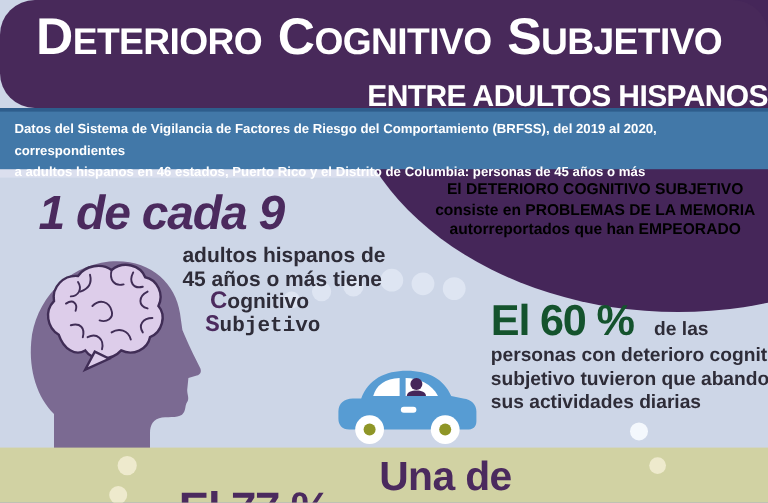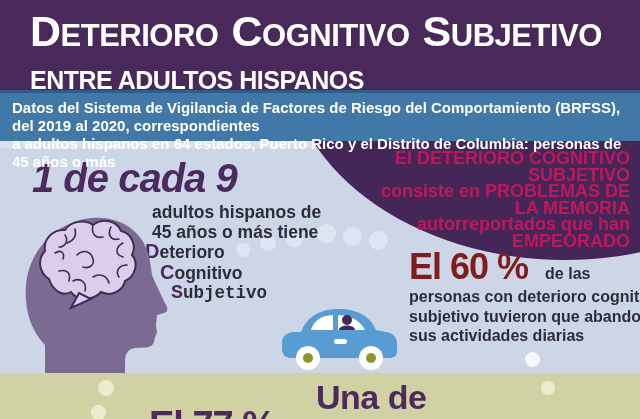--- a/index.html
+++ b/index.html
@@ -5,50 +5,50 @@
   html,body{margin:0;padding:0;background:#888;}
   #stage{
     position:relative;width:640px;height:419px;overflow:hidden;
     font-family:"Liberation Sans", sans-serif;
     background:#cdd6e7;
   }
   #stage *{box-sizing:border-box;}
   .abs{position:absolute;}
 
   
-  .header{left:0;top:0;width:640px;height:90px;background:#48295a;z-index:6;padding:6px 0 0 30px;}
+  .header{left:0;top:0;width:640px;height:90px;background:#48295a;z-index:6;padding:6px 0 0 30px;border-radius:29px;}
   .title-line{white-space:nowrap;color:#ffffff;font-weight:bold;letter-spacing:-0.5px;line-height:50px;}
   .tword{margin-right:13px;}
   .tbig{font-size:43px;}
   .tsmall{font-size:31px;}
-  .header-sub{color:#ffffff;font-weight:bold;font-size:25px;letter-spacing:-0.5px;line-height:27px;margin-top:1px;}
+  .header-sub{color:#ffffff;font-weight:bold;font-size:25px;letter-spacing:-0.5px;line-height:27px;margin-top:1px;text-align:right;}
 
   
   .source-band{left:0;top:90px;width:640px;height:51px;background:#4278a8;border-top:3px solid #2e5d8c;z-index:6;padding:6px 10px 0 12px;}
-  .source-line{color:#ffffff;font-weight:bold;font-size:15px;line-height:18px;}
+  .source-line{color:#ffffff;font-weight:bold;font-size:11px;line-height:18px;}
 
   
   .main-bg{left:0;top:141px;width:640px;height:232px;background:#cdd6e7;z-index:0;}
   .top-strip{left:0;top:141px;width:640px;height:7px;background:#dbdfee;z-index:1;}
   .callout-ellipse{left:285px;top:-160px;width:560px;height:420px;border-radius:50%;background:#452659;z-index:2;}
-  .callout-text{left:362px;top:150px;width:268px;z-index:3;text-align:right;color:#be185d;font-weight:bold;font-size:18px;line-height:16.5px;}
+  .callout-text{left:362px;top:150px;width:268px;z-index:3;text-align:center;color:#000000;font-weight:bold;font-size:13px;line-height:16.5px;}
 
   .big-stat{color:#4b2a5e;font-weight:bold;letter-spacing:-1px;z-index:3;white-space:nowrap;}
   .stat-1de9{left:32px;top:156px;font-size:40px;font-style:italic;}
 
   .desc-block{left:152px;top:203px;z-index:3;color:#2e2c38;font-size:17.5px;line-height:19.5px;font-weight:bold;white-space:nowrap;}
   .term-line{white-space:nowrap;}
   .term-initial{color:#4b2a5e;font-weight:bold;font-size:20px;}
 
   .t-dot{border-radius:50%;background:#dee5f2;z-index:2;}
   .w-dot{border-radius:50%;background:#f4f8fd;z-index:2;}
   .c-dot{border-radius:50%;background:#eeeacd;z-index:7;}
 
   .stat60-block{left:409px;top:248px;z-index:3;white-space:nowrap;}
-  .stat60-head{color:#7f1d1d;font-weight:bold;font-size:36px;letter-spacing:-1px;line-height:38px;}
+  .stat60-head{color:#14532d;font-weight:bold;font-size:36px;letter-spacing:-1px;line-height:38px;}
   .stat60-suffix{color:#2e2c38;font-weight:bold;font-size:16px;letter-spacing:0;margin-left:17px;}
   .stat60-body{color:#2e2c38;font-weight:bold;font-size:16px;line-height:19.5px;margin-top:1px;}
 
   .head-svg{left:15px;top:213px;z-index:3;}
   .car-svg{left:281px;top:303px;z-index:3;}
 
   
   .bottom-band{left:0;top:373px;width:640px;height:46px;background:#d1d2a3;z-index:5;}
   .stat-una{left:316px;top:378px;font-size:34px;z-index:6;letter-spacing:-0.5px;}
   .stat-77{left:149px;top:404px;font-size:38px;z-index:6;}
@@ -70,36 +70,35 @@
   <div class="abs t-dot" style="left:369px;top:231px;width:19px;height:19px;"></div>
   <div class="abs w-dot" style="left:525px;top:352px;width:15px;height:15px;"></div>
 
   <div class="abs header">
     <div class="title-line"><span class="tword"><span class="tbig">D</span><span class="tsmall">ETERIORO</span></span><span class="tword"><span class="tbig">C</span><span class="tsmall">OGNITIVO</span></span><span class="tword"><span class="tbig">S</span><span class="tsmall">UBJETIVO</span></span></div>
     <div class="header-sub">ENTRE ADULTOS HISPANOS</div>
   </div>
 
   <div class="abs source-band">
     <div class="source-line">Datos del Sistema de Vigilancia de Factores de Riesgo del Comportamiento (BRFSS), del 2019 al 2020, correspondientes</div>
-    <div class="source-line">a adultos hispanos en 64 estados, Puerto Rico y el Distrito de Columbia: personas de 45 años o más</div>
+    <div class="source-line">a adultos hispanos en 46 estados, Puerto Rico y el Distrito de Columbia: personas de 45 años o más</div>
   </div>
 
   <div class="abs callout-text">
     <div>El DETERIORO COGNITIVO SUBJETIVO</div>
     <div>consiste en PROBLEMAS DE LA MEMORIA</div>
     <div>autorreportados que han EMPEORADO</div>
   </div>
 
   <div class="abs big-stat stat-1de9">1 de cada 9</div>
   <div class="abs desc-block">
     <div>adultos hispanos de</div>
     <div>45 años o más tiene</div>
     <div>
-        <div class="term-line" style="margin-left: -7px;"><span class="term-initial">D</span><span>eterioro</span></div>
-        <div class="term-line" style="margin-left: 8px;"><span class="term-initial">C</span><span>ognitivo</span></div>
+        <div class="term-line" style="margin-left: 23px;"><span class="term-initial">C</span><span>ognitivo</span></div>
         <div class="term-line" style="margin-left: 19px; font-family: Liberation Mono, monospace;"><span class="term-initial">S</span><span>ubjetivo</span></div>
       </div>
   </div>
 
   <svg class="abs head-svg" width="158" height="163" viewBox="0 0 158 163">
     <path fill="#7b6a92" d="M 30 163 L 30 132 C 16 118, 9 96, 11 72 C 14 38, 40 9, 76 5 C 109 2, 131 22, 135 48 L 137 62 C 141 72, 147 84, 152 94 C 153 97, 152 99, 149 100 L 142 102 L 141 112 C 141 116, 143 119, 141 122 C 139 125, 140 128, 138 131 C 135 136, 127 134, 120 135 C 113 136, 110 141, 110 148 L 110 163 Z"></path>
     <path fill="#ddcdea" stroke="#402d56" stroke-width="2" d="M 34 66 C 24 60, 22 46, 30 38 C 28 26, 38 16, 50 17 C 56 8, 70 6, 78 12 C 88 4, 102 8, 106 18 C 116 20, 122 32, 117 42 C 124 50, 120 64, 110 68 C 108 78, 96 84, 86 79 C 78 88, 62 88, 56 79 C 48 84, 38 78, 34 66 Z"></path>
     <path fill="#ddcdea" stroke="#402d56" stroke-width="2" d="M 64 80 L 56 95 L 76 86 Z"></path>
     <g fill="none" stroke="#402d56" stroke-width="1.6" stroke-linecap="round">
       <path d="M 40 40 C 46 36, 50 40, 48 46"></path>

